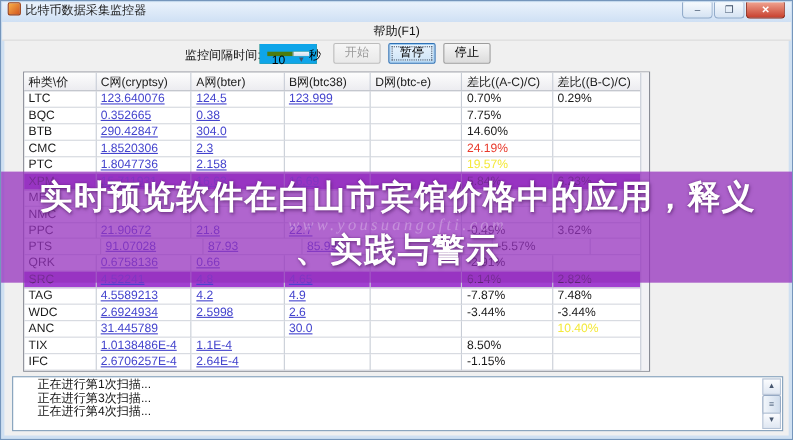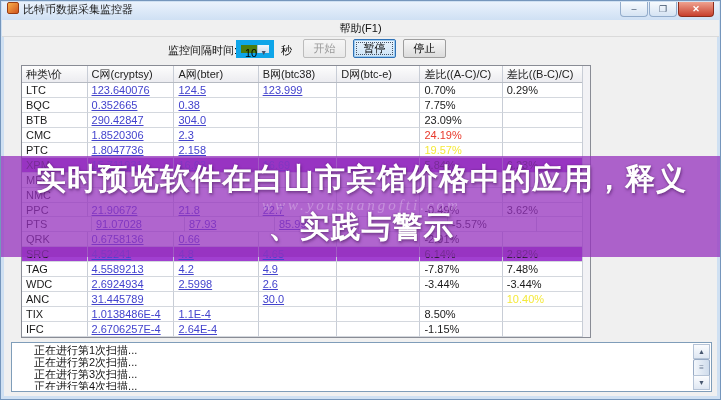--- a/index.html
+++ b/index.html
@@ -20,22 +20,22 @@
   .wbtn.close{ width:36px; background:linear-gradient(#efa28f,#c8402e); color:#fff; border-color:#8d2c1c; font-weight:bold;}
 
   
   .menubar{ position:absolute; left:1px; top:19px; right:1px; height:17px; background:#f0f0f0;
     border-bottom:1px solid #dadada; display:flex; align-items:center;justify-content:center; }
   .menu-item{ font-size:11px; padding:1px 7px; color:#111; cursor:pointer; }
 
   
   .toolbar{ position:absolute; left:0; top:38px; width:100%; height:20px; }
   .tb-label{ position:absolute; left:167px; top:4px; font-size:11px; color:#111; }
-  .combo{ position:absolute; left:235px; top:1px; width:38px; height:18px; background:#4d7c0f;
-    border:5px solid #0ea5e9; display:flex; }
+  .combo{ position:absolute; left:235px; top:1px; width:52px; height:18px; background:#4d7c0f;
+    border:7px solid #0ea5e9; display:flex; }
   .combo-value{ flex:1; font-size:11px; padding:2px 0 0 4px; }
   .combo-arrow{ width:15px; background:linear-gradient(#f2f6fb,#cfdcec); border-left:1px solid #a9c0d8;
     font-size:7px; color:#44536a; text-align:center; line-height:16px; cursor:pointer; }
   .tb-unit{ position:absolute; left:280px; top:4px; font-size:11px; }
   .btn{ position:absolute; top:0; width:43px; height:19px; font-size:11px; text-align:center; line-height:17px;
     border:1px solid #9d9d9d; border-radius:2px; background:linear-gradient(#f6f6f6,#dcdcdc); cursor:pointer; }
   .btn.start{ left:302px; color:#9a9a9a; border-color:#bcbcbc; background:linear-gradient(#f6f6f6,#e9e9e9); }
   .btn.pause{ left:352px; border:1px solid #2f71b5; background:linear-gradient(#eaf4fd,#cde4f7);
     box-shadow: inset 0 0 0 1px #9fcdf2; outline:1px dotted #44556a; outline-offset:-4px; }
   .btn.stop{ left:402px; }
@@ -144,21 +144,21 @@
           <div class="cell c5">7.75%</div>
           <div class="cell c6"></div>
           <div class="cell c7"></div>
         </div>
         <div class="trow">
           <div class="cell c0">BTB</div>
           <div class="cell c1 link">290.42847</div>
           <div class="cell c2 link">304.0</div>
           <div class="cell c3"></div>
           <div class="cell c4"></div>
-          <div class="cell c5">23.09%</div>
+          <div class="cell c5">14.60%</div>
           <div class="cell c6"></div>
           <div class="cell c7"></div>
         </div>
         <div class="trow">
           <div class="cell c0">CMC</div>
           <div class="cell c1 link">1.8520306</div>
           <div class="cell c2 link">2.3</div>
           <div class="cell c3"></div>
           <div class="cell c4"></div>
           <div class="cell c5" style="color: rgb(232, 57, 43);">24.19%</div>
@@ -300,21 +300,20 @@
 
   <div class="overlay">
     <div class="overlay-line l1">实时预览软件在白山市宾馆价格中的应用，释义</div>
     <div class="watermark">www.yousuangofti.com</div>
     <div class="overlay-line l2">、实践与警示</div>
   </div>
 
   <div class="logbox">
     <div class="log-lines">
         <div class="logline">正在进行第1次扫描...</div>
-        <div class="logline">正在进行第2次扫描...</div>
         <div class="logline">正在进行第3次扫描...</div>
         <div class="logline">正在进行第4次扫描...</div>
       </div>
     <div class="vscroll">
       <span class="varrow up">▲</span>
       <span class="vthumb">≡</span>
       <span class="varrow down">▼</span>
     </div>
   </div>
 

